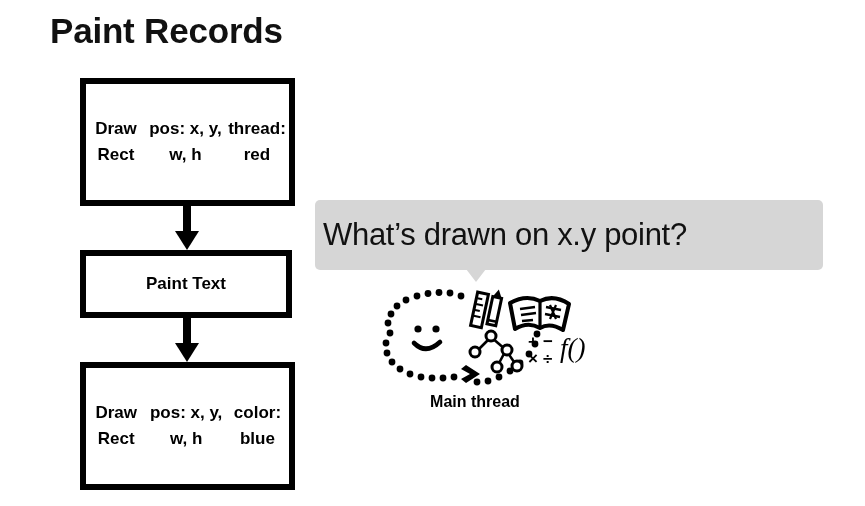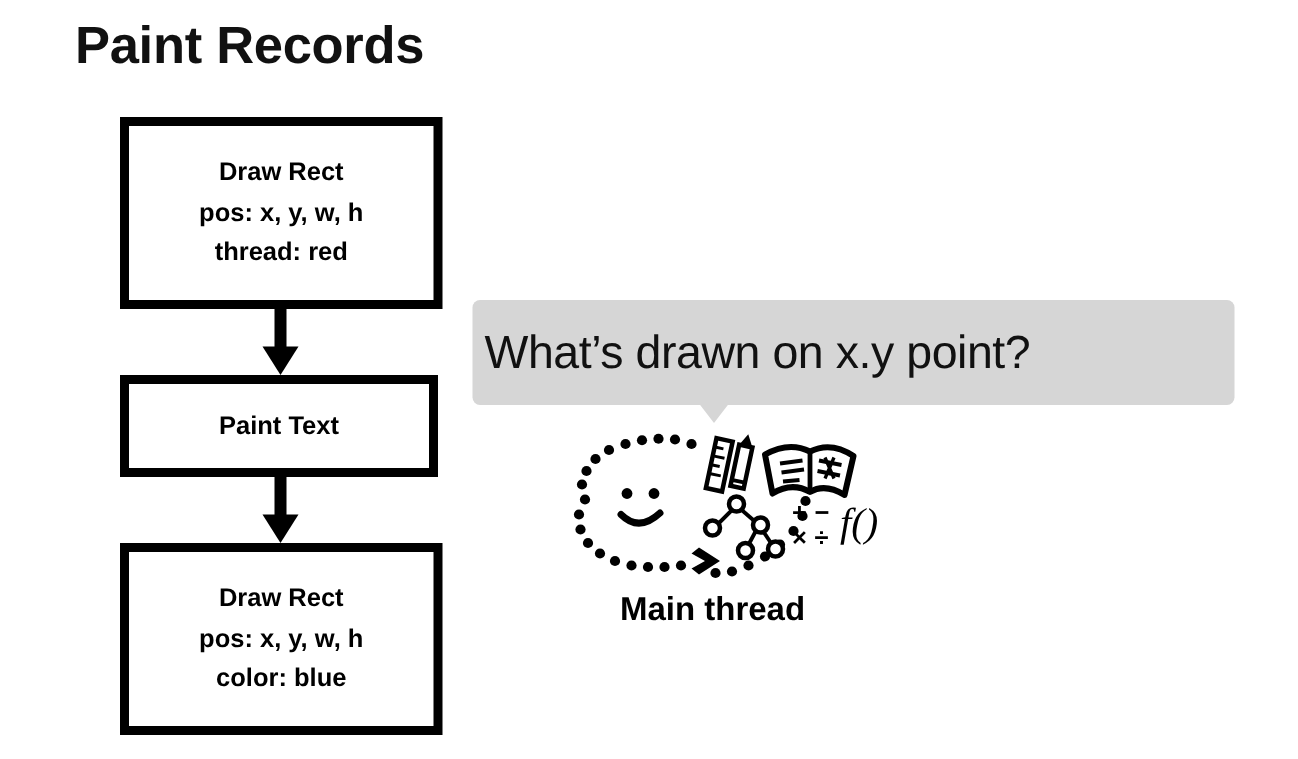--- a/index.html
+++ b/index.html
@@ -19,22 +19,22 @@
     font-size:35px;font-weight:bold;letter-spacing:-0.2px;
     line-height:1.1;color:#111;
   }
 
   
   .record-box{
     position:absolute;
     background:#fff;
     border:6px solid #000;
     box-sizing:border-box;
-    display:flex;flex-direction:column;
-    justify-content:center;
+    display:flex;flex-direction:row;
+    align-items:center;justify-content:center;
     text-align:center;
     font-weight:bold;
     font-size:17px;
     line-height:1.55;
   }
   #box1{left:80px;top:78px;width:215px;height:128px;}
   #box2{left:80px;top:250px;width:212px;height:68px;}
   #box3{left:80px;top:362px;width:215px;height:128px;}
   .record-line{display:block;}
 
@@ -73,21 +73,21 @@
     border-left:10px solid transparent;
     border-right:10px solid transparent;
     border-top:13px solid #d6d6d6;
   }
 
   
   .thread-wrap{position:absolute;left:360px;top:285px;width:230px;height:160px;}
   .thread-svg{position:absolute;left:0;top:0;}
   .thread-label{
     position:absolute;left:0;top:108px;width:230px;
-    text-align:center;font-size:22px;font-weight:bold;color:#000;
+    text-align:center;font-size:16px;font-weight:bold;color:#000;
   }
 </style>
 </head>
 <body>
 
 <div class="slide">
 
   <div class="title">Paint Records</div>
 
   <div class="record-box" id="box1">

